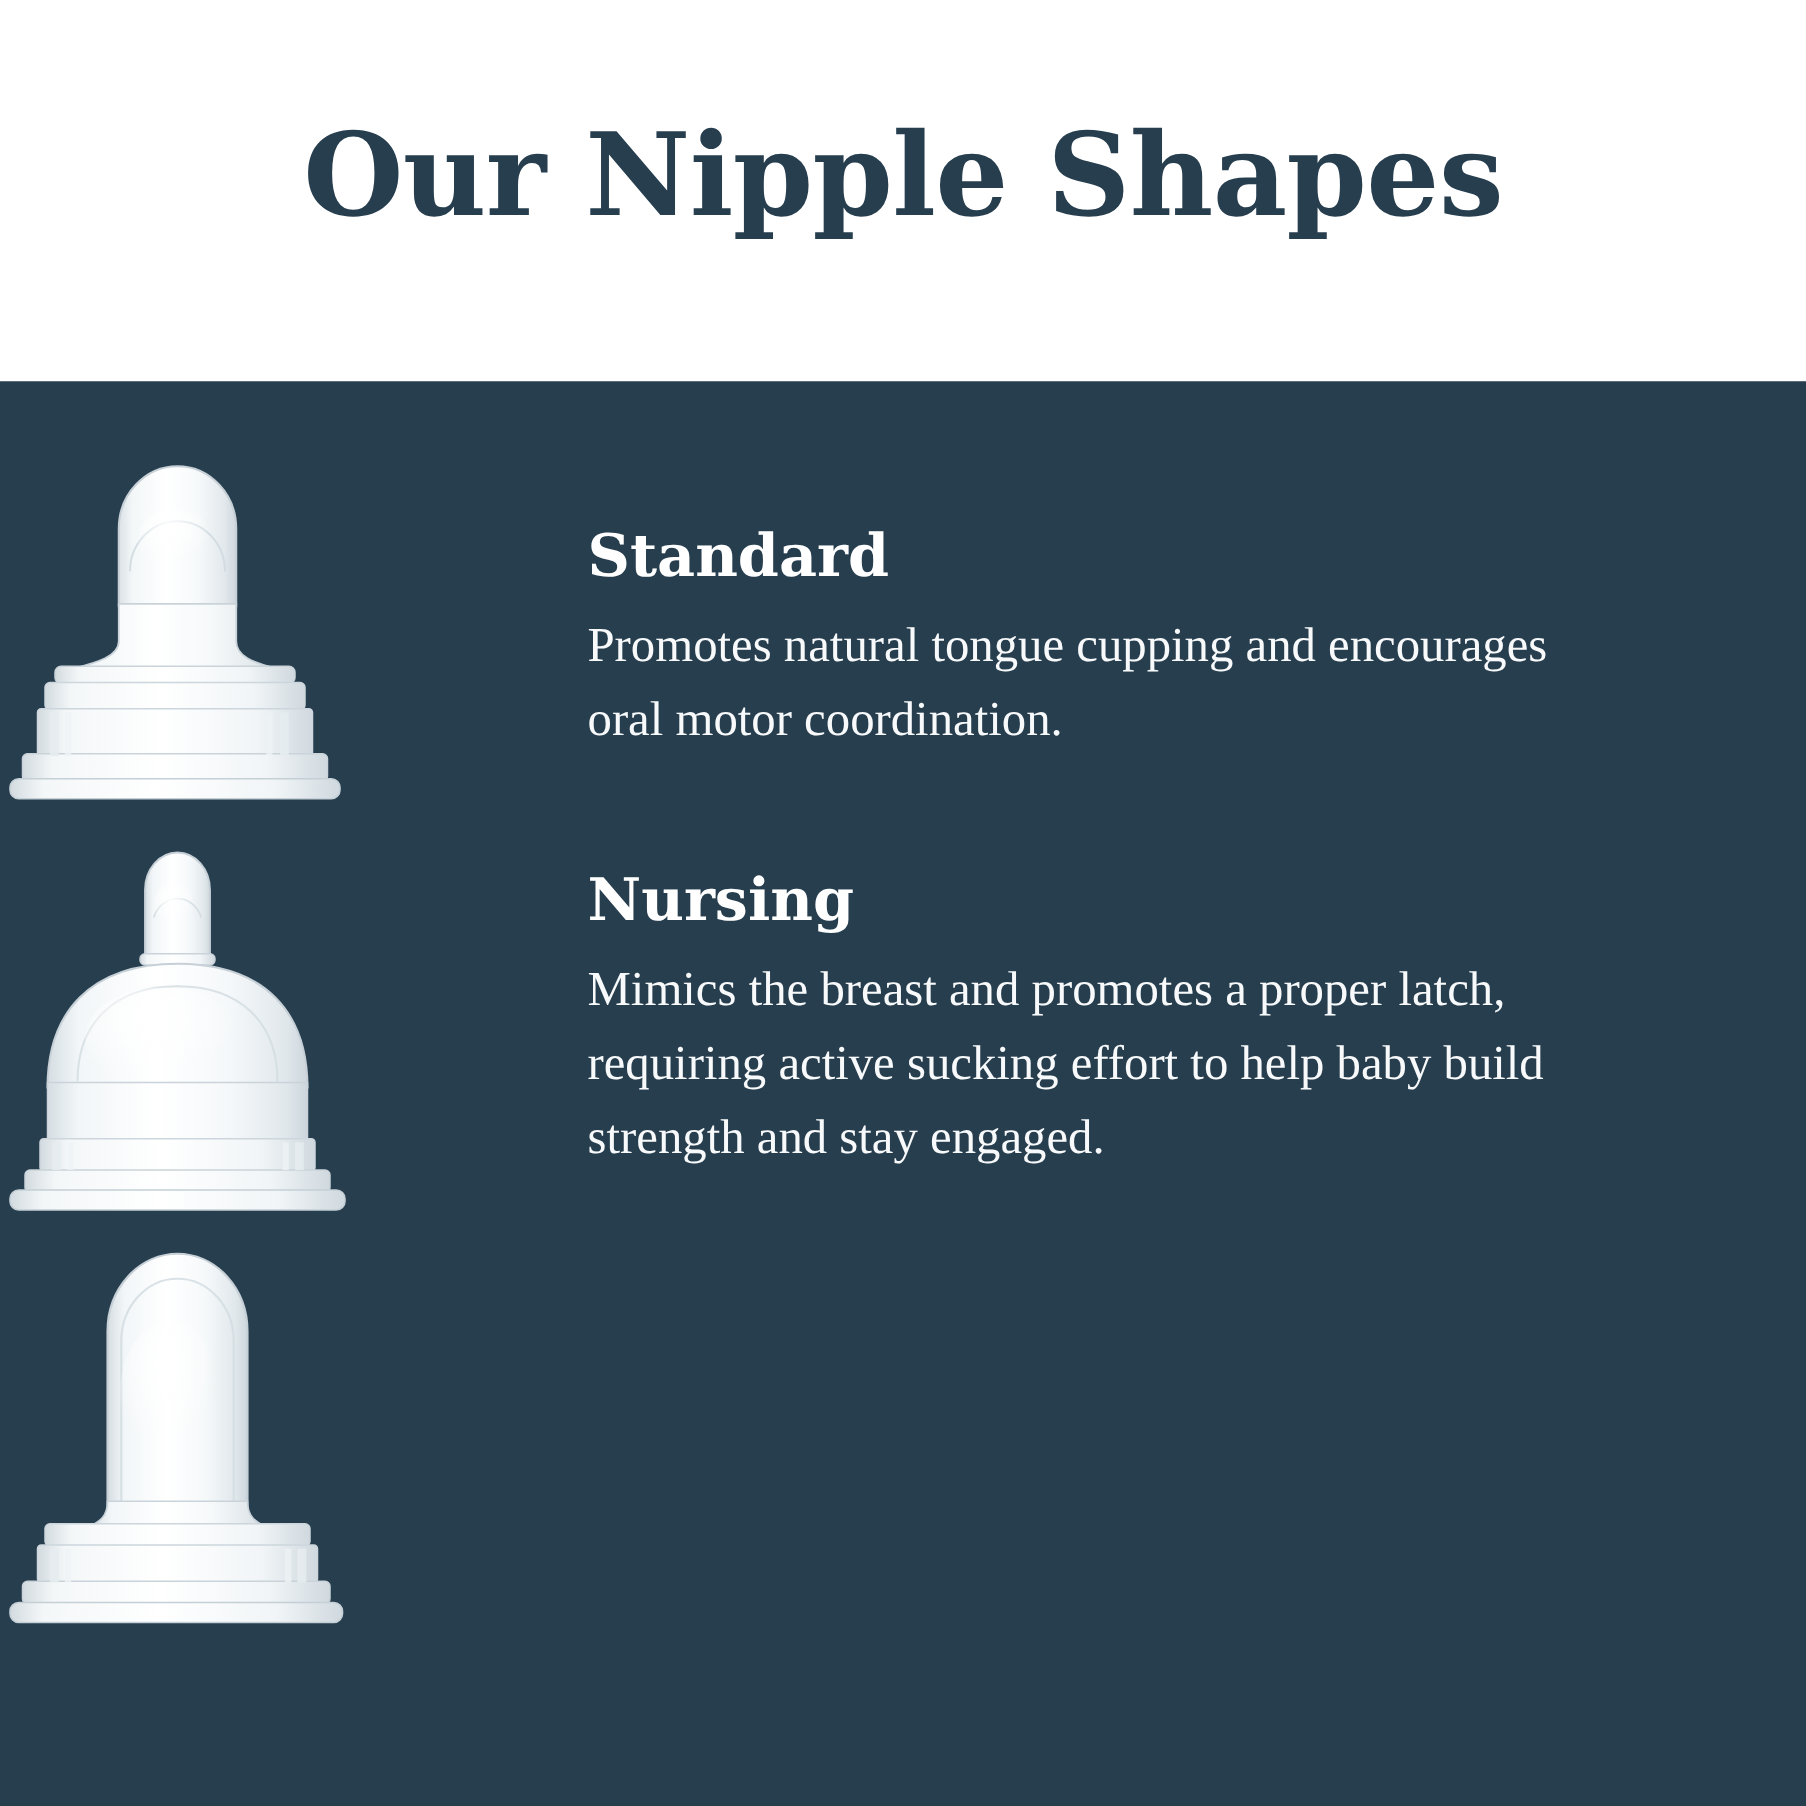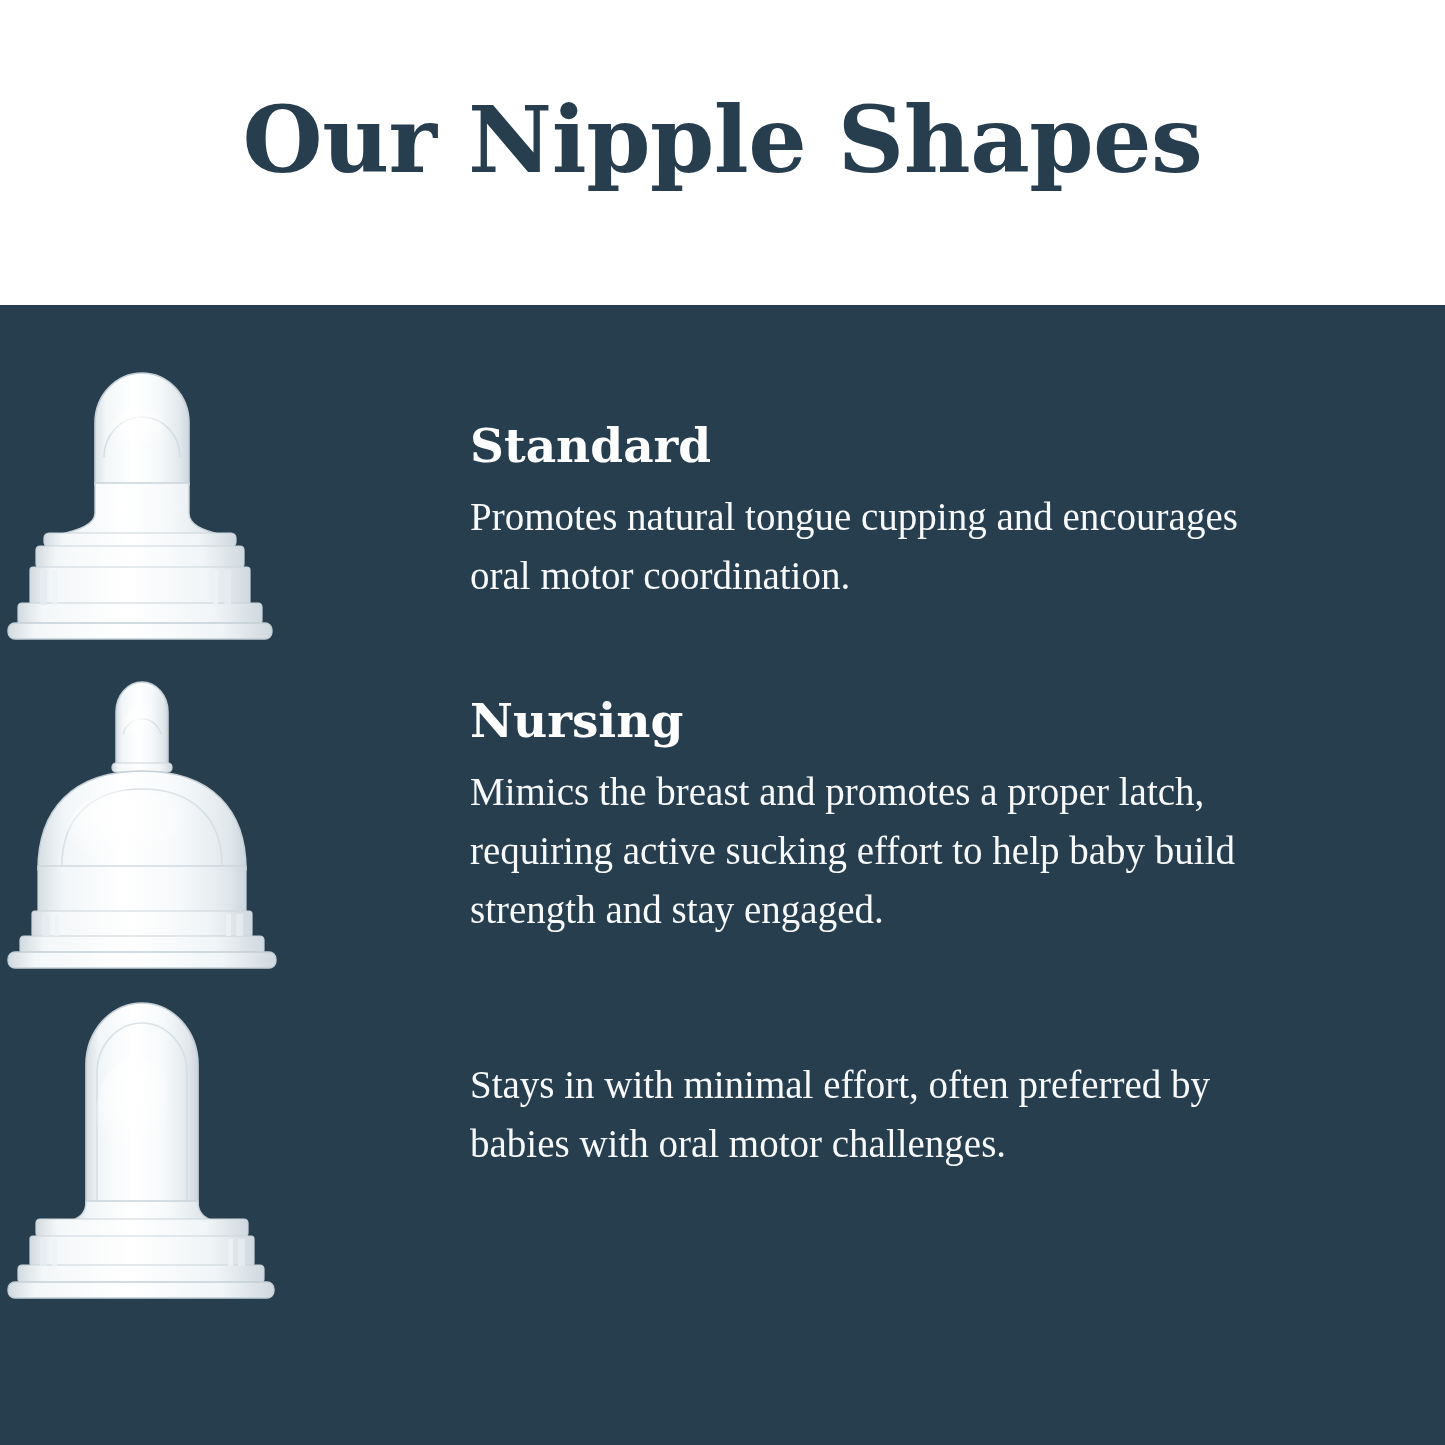--- a/index.html
+++ b/index.html
@@ -271,19 +271,18 @@
             <rect x="8" y="287" width="266" height="16" rx="7" fill="url(#oBase)" stroke="#c4cfd6" stroke-width="1.3"></rect>
 
             <rect x="40" y="244" width="7" height="27" fill="#e6ecef" opacity="0.9"></rect>
             <rect x="52" y="244" width="5" height="27" fill="#eef3f5" opacity="0.8"></rect>
             <rect x="238" y="244" width="7" height="27" fill="#e6ecef" opacity="0.9"></rect>
             <rect x="228" y="244" width="5" height="27" fill="#eef3f5" opacity="0.8"></rect>
           </svg>
         </div>
 
         <div class="copy">
-          <p class="item-desc">Stays in with minimal effort, often preferred by babies with oral motor challenges.</p>
         </div>
       </div>
 
     </div>
   </div>
 </div>
 
 </body></html>

